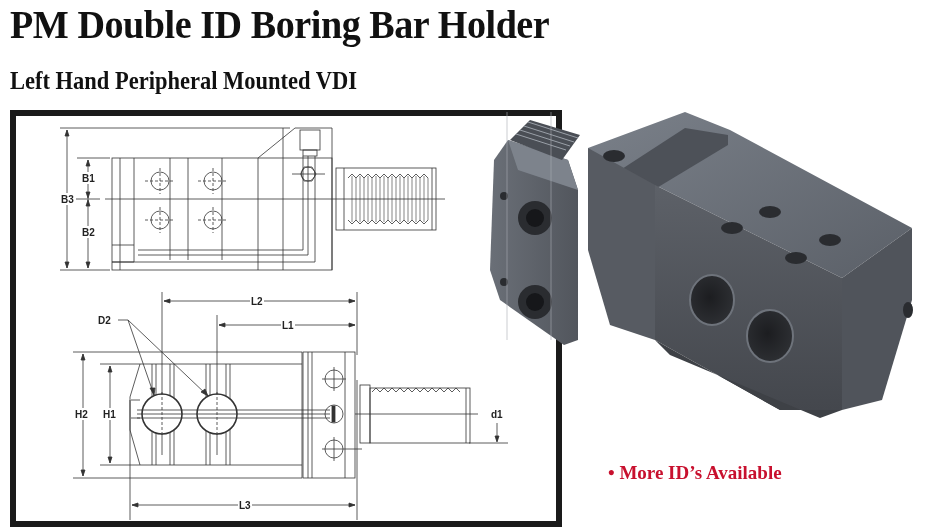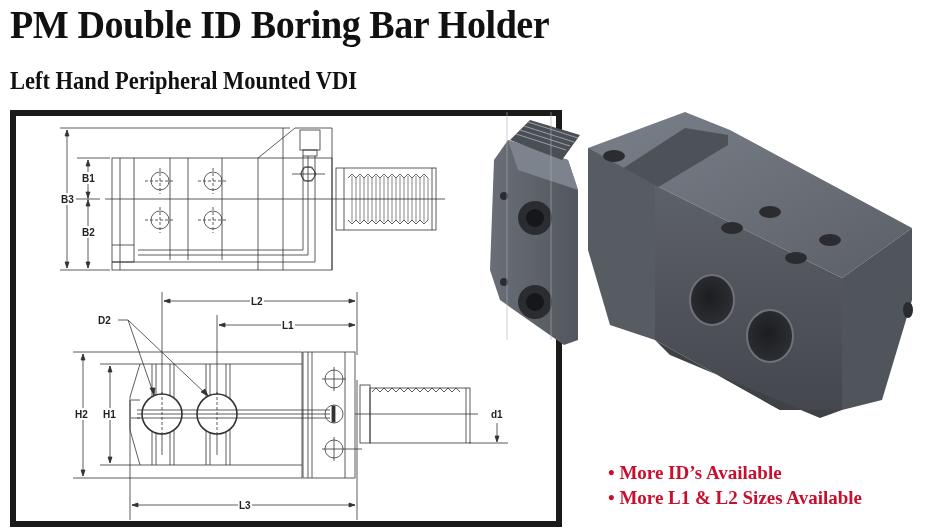--- a/index.html
+++ b/index.html
@@ -272,17 +272,13 @@
 
   <line x1="27" y1="12" x2="27" y2="240" stroke="#a8adb3" stroke-width="0.6"></line>
   <line x1="71" y1="12" x2="71" y2="240" stroke="#a8adb3" stroke-width="0.6"></line>
 </svg>
 
 <div class="bullets">
   <div class="bullet-row">
     <span>•</span>
     <span>More ID’s Available</span>
   </div>
-  <div class="bullet-row">
-    <span>•</span>
-    <span>More L1 &amp; L2 Sizes Available</span>
-  </div>
 </div>
 
 </body></html>

